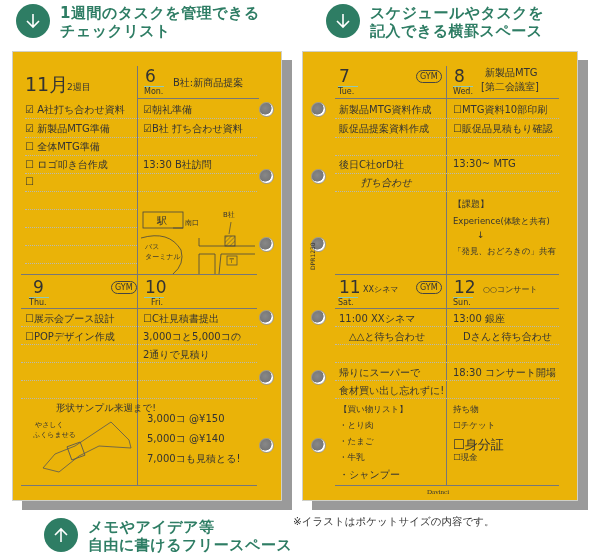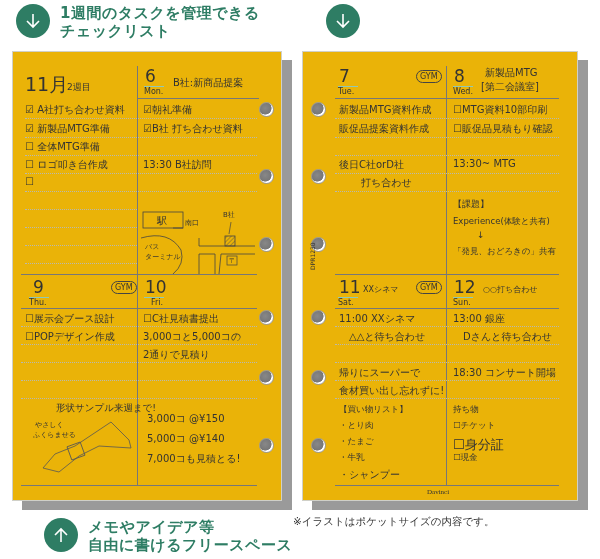--- a/index.html
+++ b/index.html
@@ -71,20 +71,24 @@
     <div>1週間のタスクを管理できる</div>
     <div>チェックリスト</div>
   </div>
 </div>
 
 <div class="caption cap2">
   <div class="circle">
     <svg width="18" height="18" viewBox="0 0 18 18">
         <path d="M9 2 V15 M3 9 L9 15 L15 9" stroke="#fff" stroke-width="1.6" fill="none"></path>
       </svg>
+  </div>
+  <div class="text">
+    <div>スケジュールやタスクを</div>
+    <div>記入できる横罫スペース</div>
   </div>
 </div>
 
 <div class="page-shadow left-shadow"></div>
 <div class="page left-page">
 
   <div class="hole" style="left:246px; top:50px;"></div>
   <div class="hole" style="left:246px; top:117px;"></div>
   <div class="hole" style="left:246px; top:185px;"></div>
   <div class="hole" style="left:246px; top:258px;"></div>
@@ -210,21 +214,21 @@
   <div class="dayul" style="left:150px; top:34px; width:20px;"></div>
   <div class="hand dayname" style="left:150px; top:35px;">Wed.</div>
   <div class="hand t" style="left:182px; top:14px;">新製品MTG</div>
   <div class="hand t" style="left:178px; top:28px;">[第二会議室]</div>
 
   <div class="hline" style="left:32px; top:46px; width:224px;"></div>
 
   <div class="hand t" style="left:36px; top:51px;">新製品MTG資料作成</div>
   <div class="hand t" style="left:36px; top:70px;">販促品提案資料作成</div>
   <div class="hand t" style="left:36px; top:106px;">後日C社orD社</div>
-  <div class="hand t" style="left:58px; top:124px;">打ち合わせ</div>
+  <div class="hand t" style="left:58px; top:124px;font-style:italic;">打ち合わせ</div>
 
   <div class="hand t" style="left:150px; top:51px;">☐MTG資料10部印刷</div>
   <div class="hand t" style="left:150px; top:70px;">☐販促品見積もり確認</div>
   <div class="hand t" style="left:150px; top:106px;">13:30~ MTG</div>
 
   <div class="hand" style="left:150px; top:146px; font-size:9px;">【課題】</div>
   <div class="hand" style="left:150px; top:164px; font-size:8.5px;">Experience(体験と共有)</div>
   <div class="hand" style="left:174px; top:178px; font-size:9px;">↓</div>
   <div class="hand" style="left:150px; top:194px; font-size:8.5px;">「発見、おどろきの」共有</div>
 
@@ -238,21 +242,21 @@
 
   <div class="hand daynum" style="left:36px; top:226px;">11</div>
   <div class="dayul" style="left:35px; top:245px; width:20px;"></div>
   <div class="hand dayname" style="left:35px; top:246px;">Sat.</div>
   <div class="hand" style="left:60px; top:232px; font-size:8px;">XXシネマ</div>
   <div class="gym" style="left:113px; top:229px;">GYM</div>
 
   <div class="hand daynum" style="left:151px; top:226px;">12</div>
   <div class="dayul" style="left:150px; top:245px; width:20px;"></div>
   <div class="hand dayname" style="left:150px; top:246px;">Sun.</div>
-  <div class="hand" style="left:180px; top:232px; font-size:8px;">○○打ち合わせ</div>
+  <div class="hand" style="left:180px; top:232px; font-size:8px;">○○コンサート</div>
 
   <div class="hline" style="left:32px; top:256px; width:224px;"></div>
 
   <div class="hand t" style="left:36px; top:260px;">11:00 XXシネマ</div>
   <div class="hand t" style="left:46px; top:278px;">△△と待ち合わせ</div>
   <div class="hand t" style="left:36px; top:314px;">帰りにスーパーで</div>
   <div class="hand t" style="left:36px; top:332px;">食材買い出し忘れずに!</div>
 
   <div class="hand t" style="left:150px; top:260px;">13:00 銀座</div>
   <div class="hand t" style="left:160px; top:278px;">Dさんと待ち合わせ</div>

